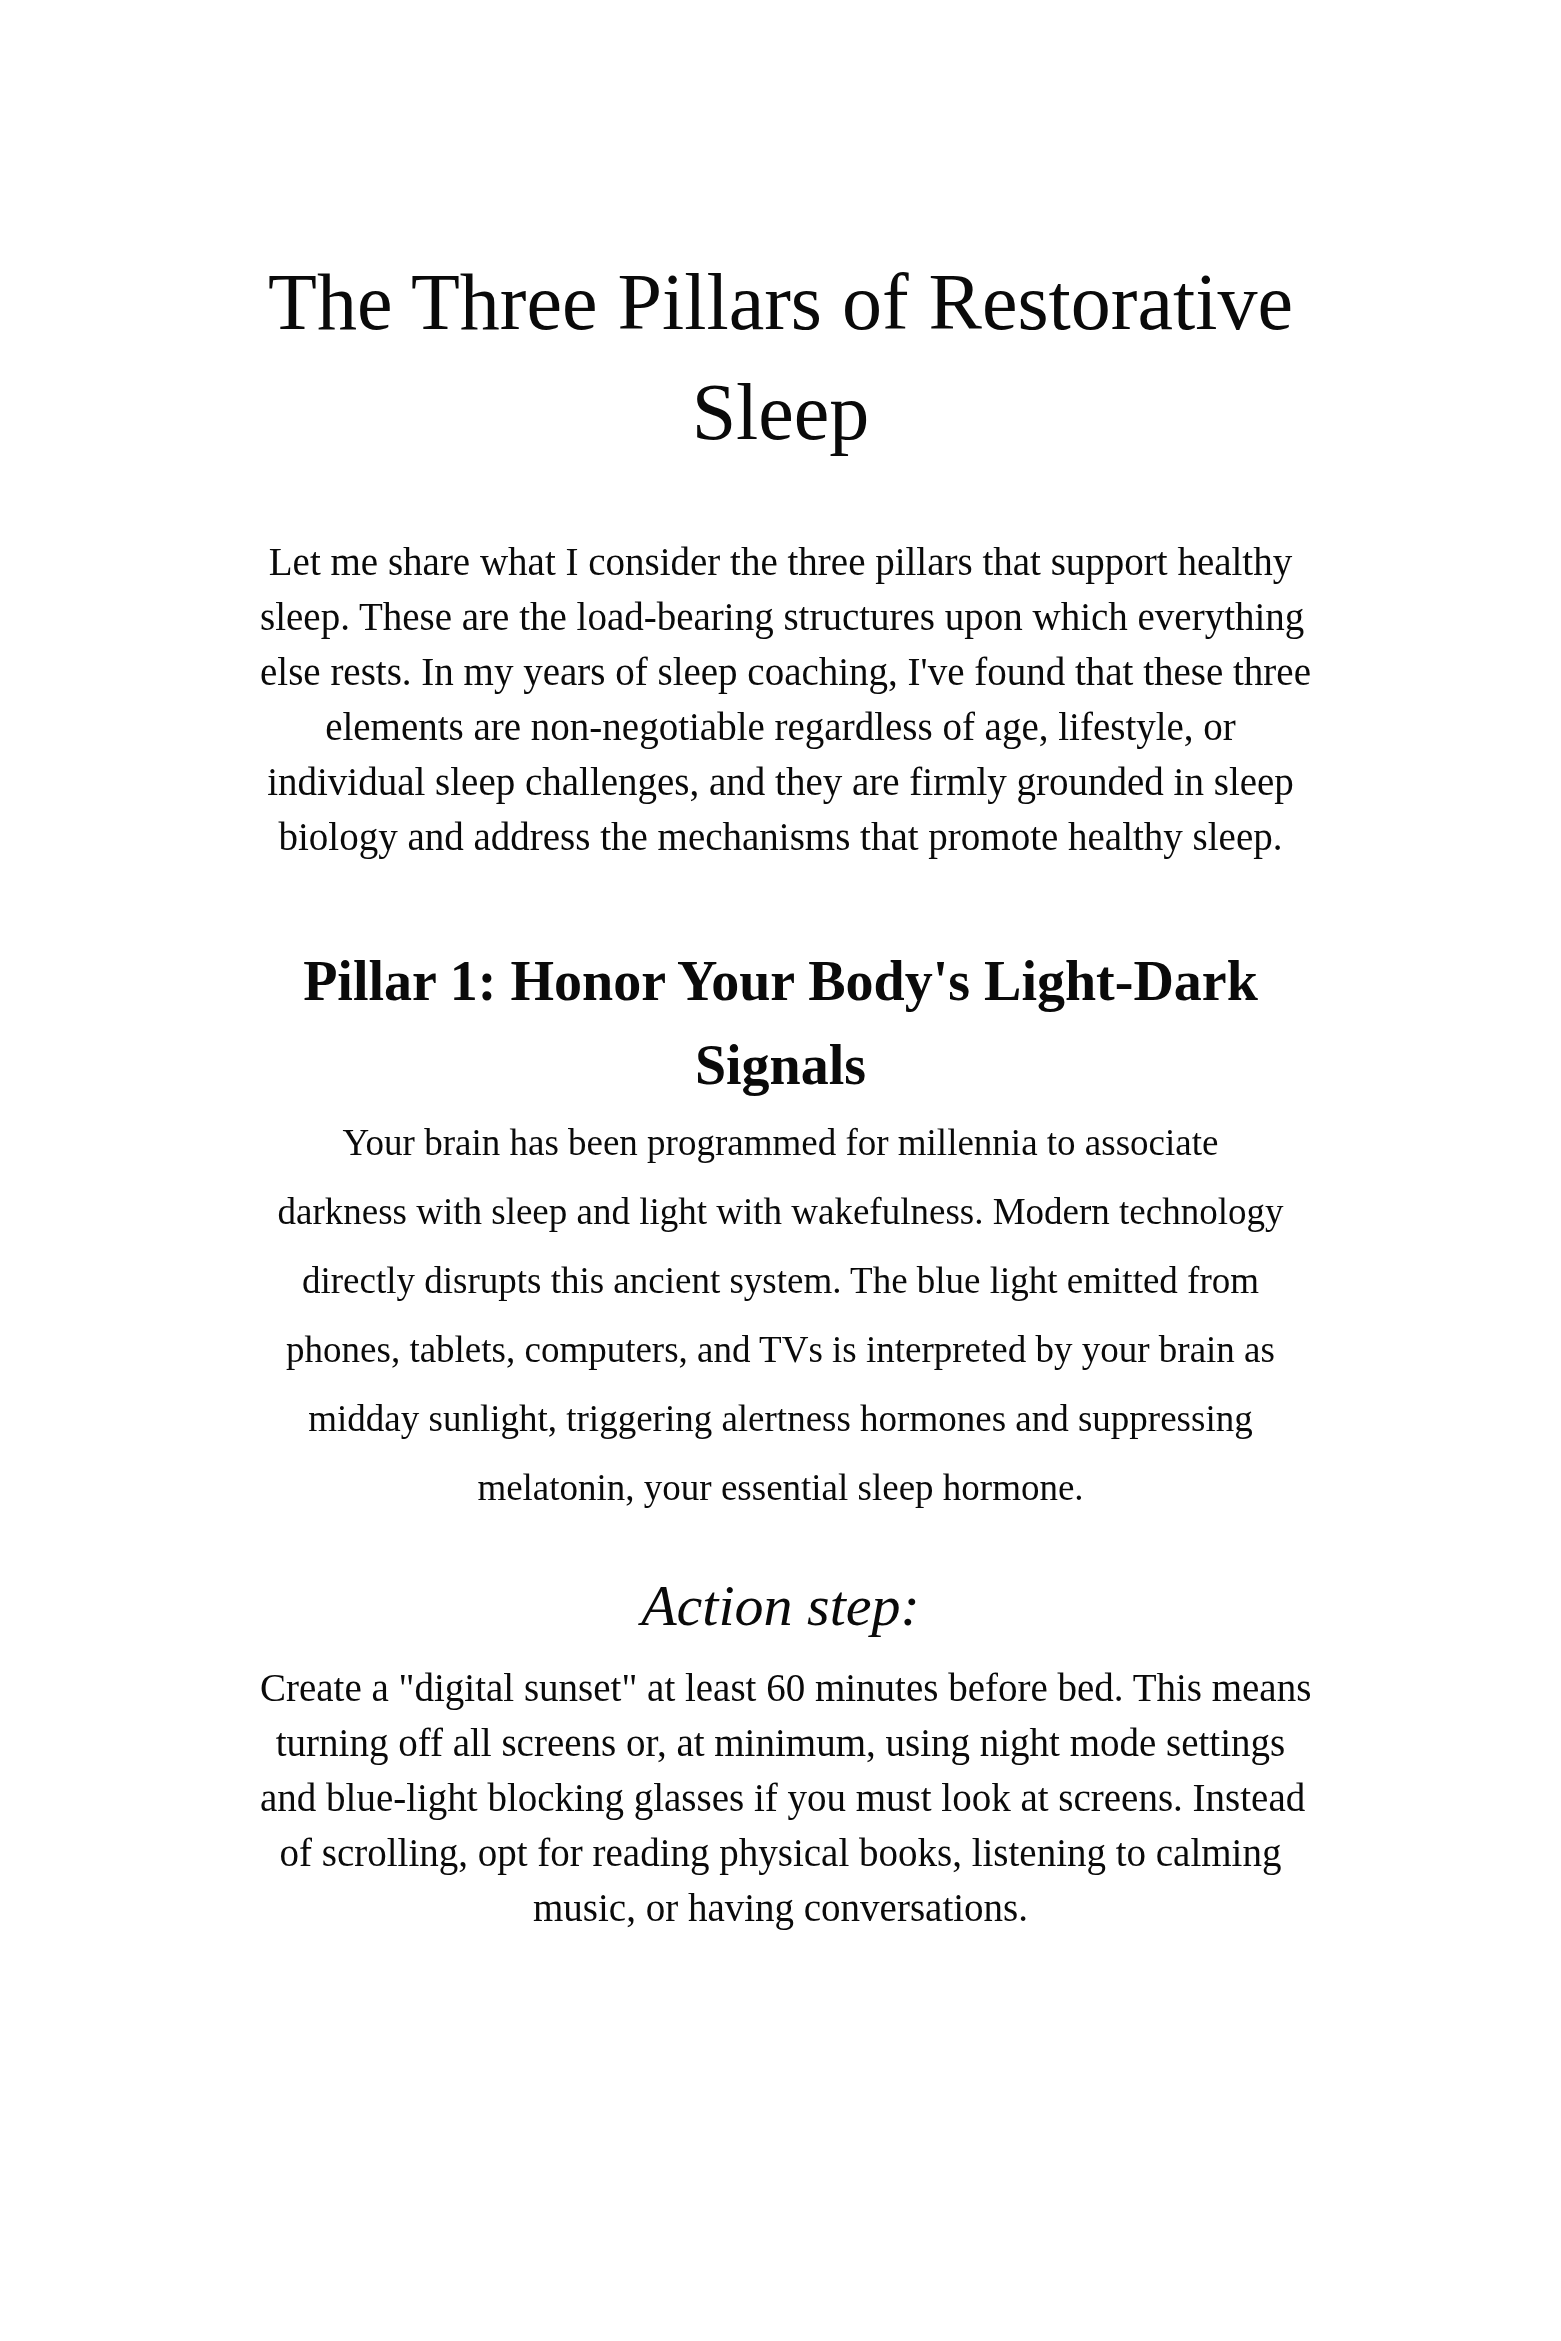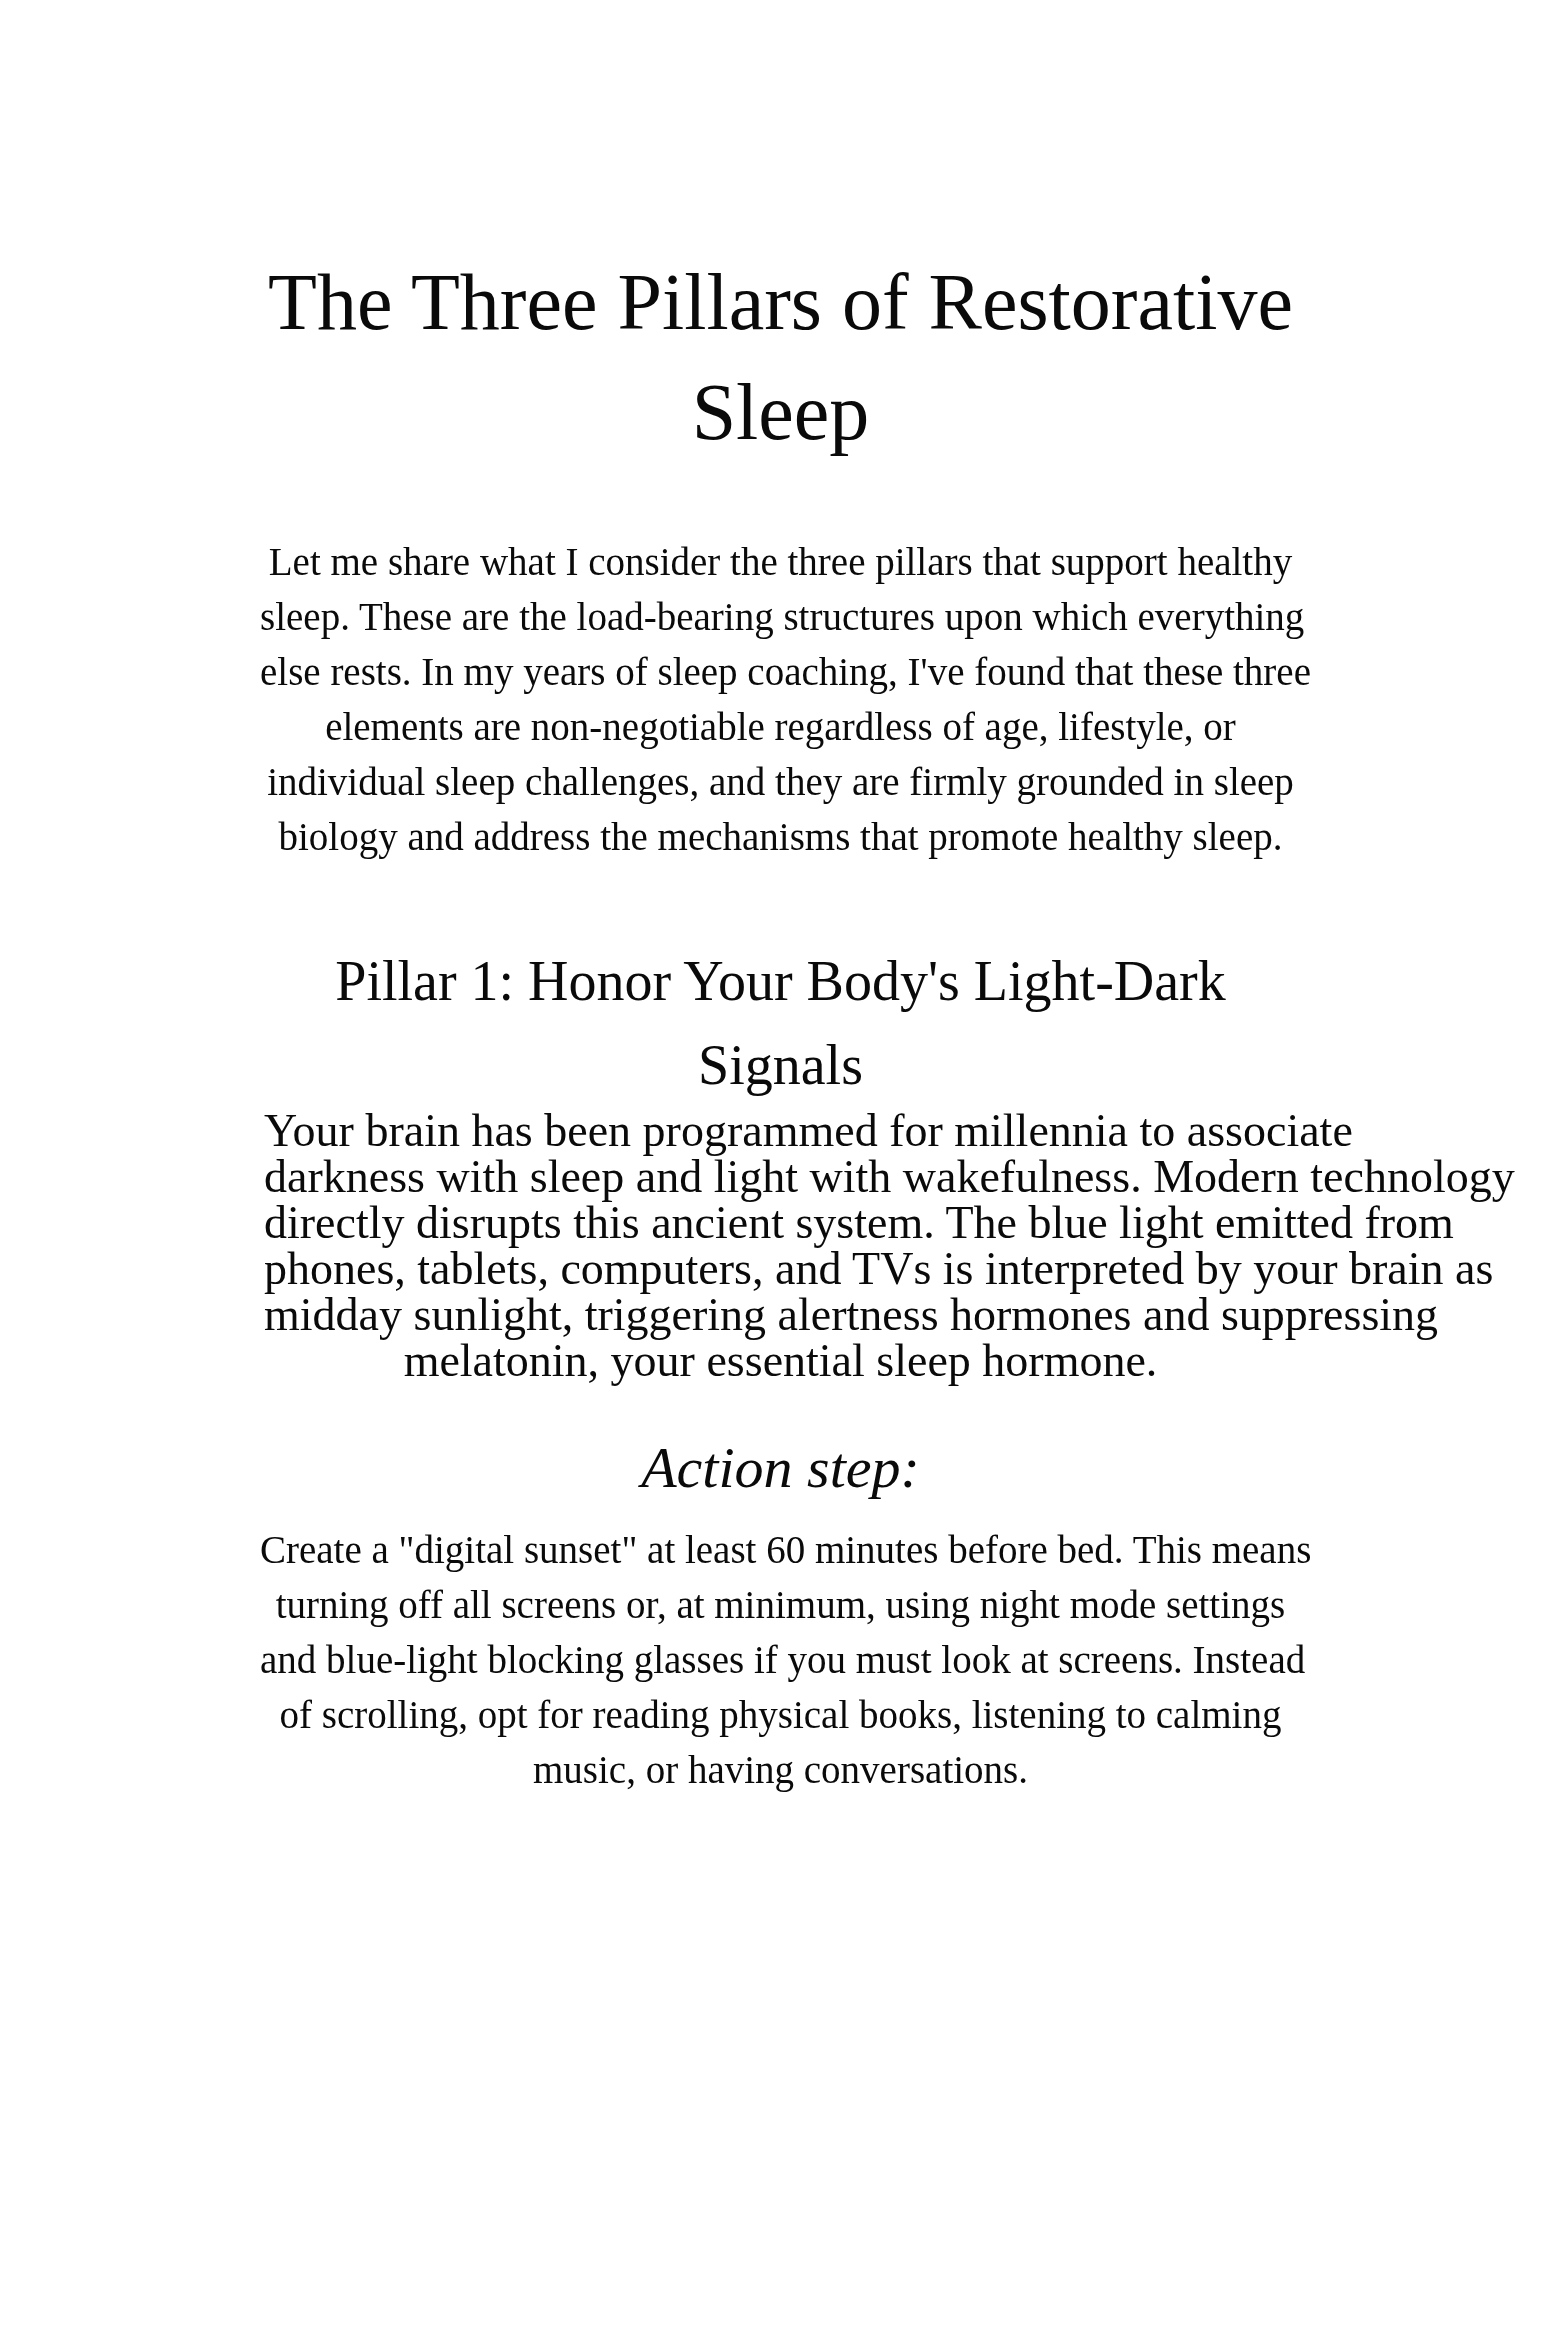--- a/index.html
+++ b/index.html
@@ -33,27 +33,27 @@
   }
   .intro {
     font-size: 39px;
     line-height: 55px;
     margin: 0;
     margin-top: 67px;
   }
   .section-heading {
     font-size: 56px;
     line-height: 84px;
-    font-weight: 400;
+    font-weight: 700;
     margin: 0;
     margin-top: 75px;
   }
   .section-body {
-    font-size: 46px;
-    line-height: 46px;
+    font-size: 37px;
+    line-height: 69px;
     margin: 4px;
     margin-top: 0.9px;
   }
   .action-label {
     font-size: 58px;
     line-height: 55px;
     font-style: italic;
     margin: 0;
     margin-top: 56px;
   }

